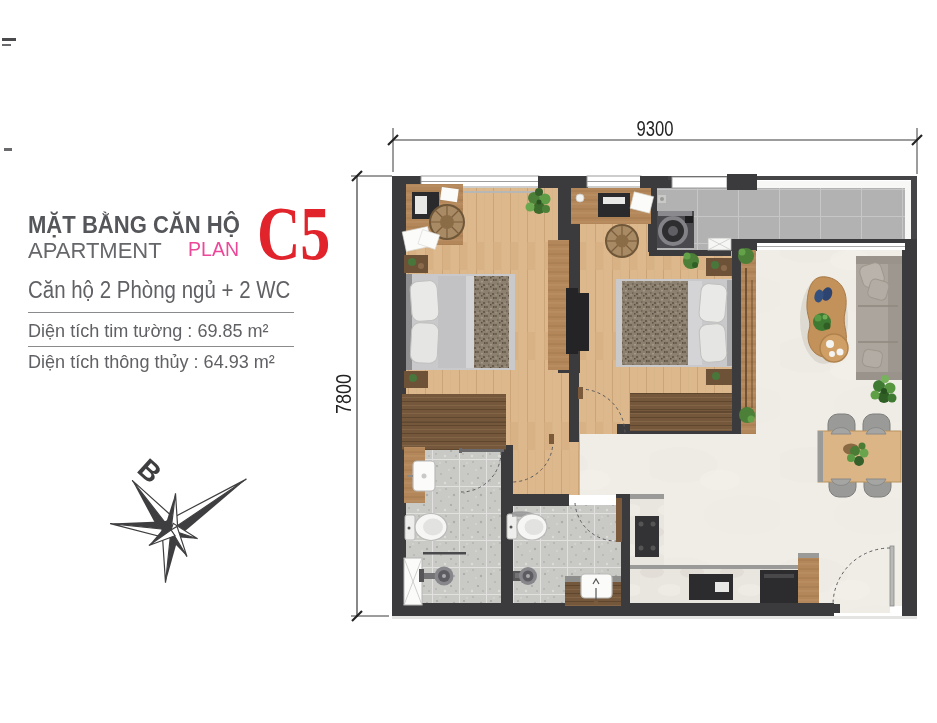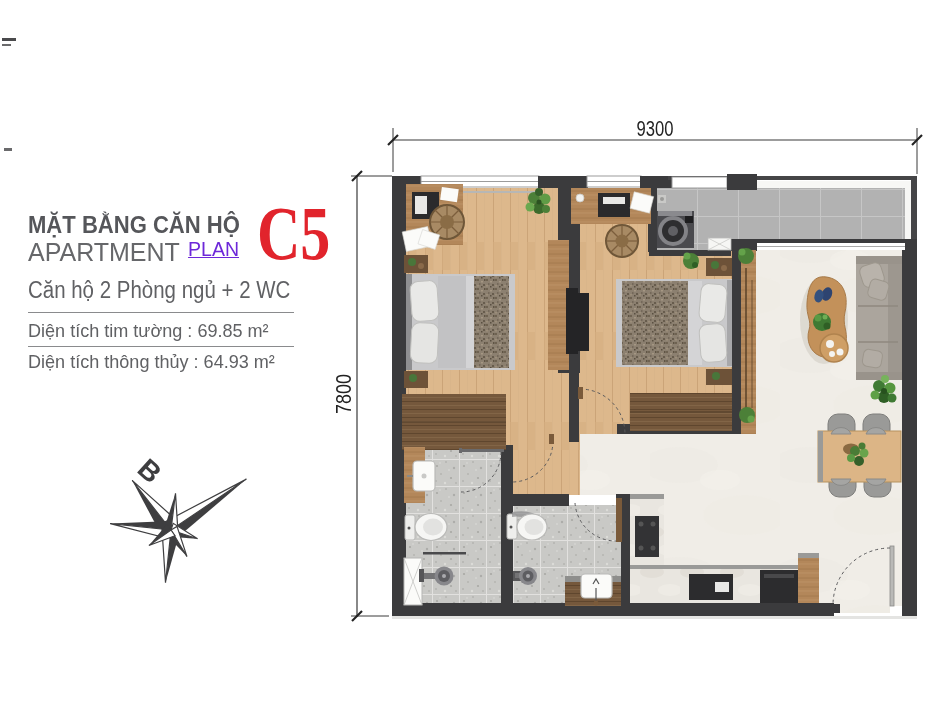--- a/index.html
+++ b/index.html
@@ -9,22 +9,22 @@
 #plan-svg { position:absolute; left:0; top:0; }
 .tblock { position:absolute; left:28px; }
 </style>
 </head>
 <body>
 <div id="page">
 
 <div class="tblock" style="top:211px; font-size:24.5px; font-weight:bold; color:#55565a; white-space:nowrap; transform:scaleX(0.90); transform-origin:left top;">MẶT BẰNG CĂN HỘ</div>
 
 <div class="tblock" style="top:238px; width:211px; display:flex; justify-content:space-between;">
-  <span style="font-size:25px; color:#66676a;">APARTMENT</span>
-      <span style="font-size:19.5px; color:#6d28d9;text-decoration:underline;">PLAN</span>
+  <span style="font-size:22px; color:#66676a;">APARTMENT</span>
+      <span style="font-size:19.5px; color:#ec4899;">PLAN</span>
 </div>
 
 <div style="position:absolute; left:257px; top:195px; font-family:'Liberation Serif', serif; font-weight:bold; font-size:77px; color:#e1242c; line-height:1; transform:scaleX(0.78); transform-origin:left top;">C5</div>
 
 <div class="tblock" style="top:277px; font-size:23px; color:#606164; white-space:nowrap; transform:scaleX(0.89); transform-origin:left top;">Căn hộ 2 Phòng ngủ + 2 WC</div>
 
 <div style="position:absolute; left:28px; top:312px; width:266px; height:1px; background:#8a8b8d;"></div>
 
 <div class="tblock" style="top:320px; font-size:19px; color:#606164; white-space:nowrap; transform:scaleX(0.95); transform-origin:left top;">Diện tích tim tường : 69.85 m²</div>
 

